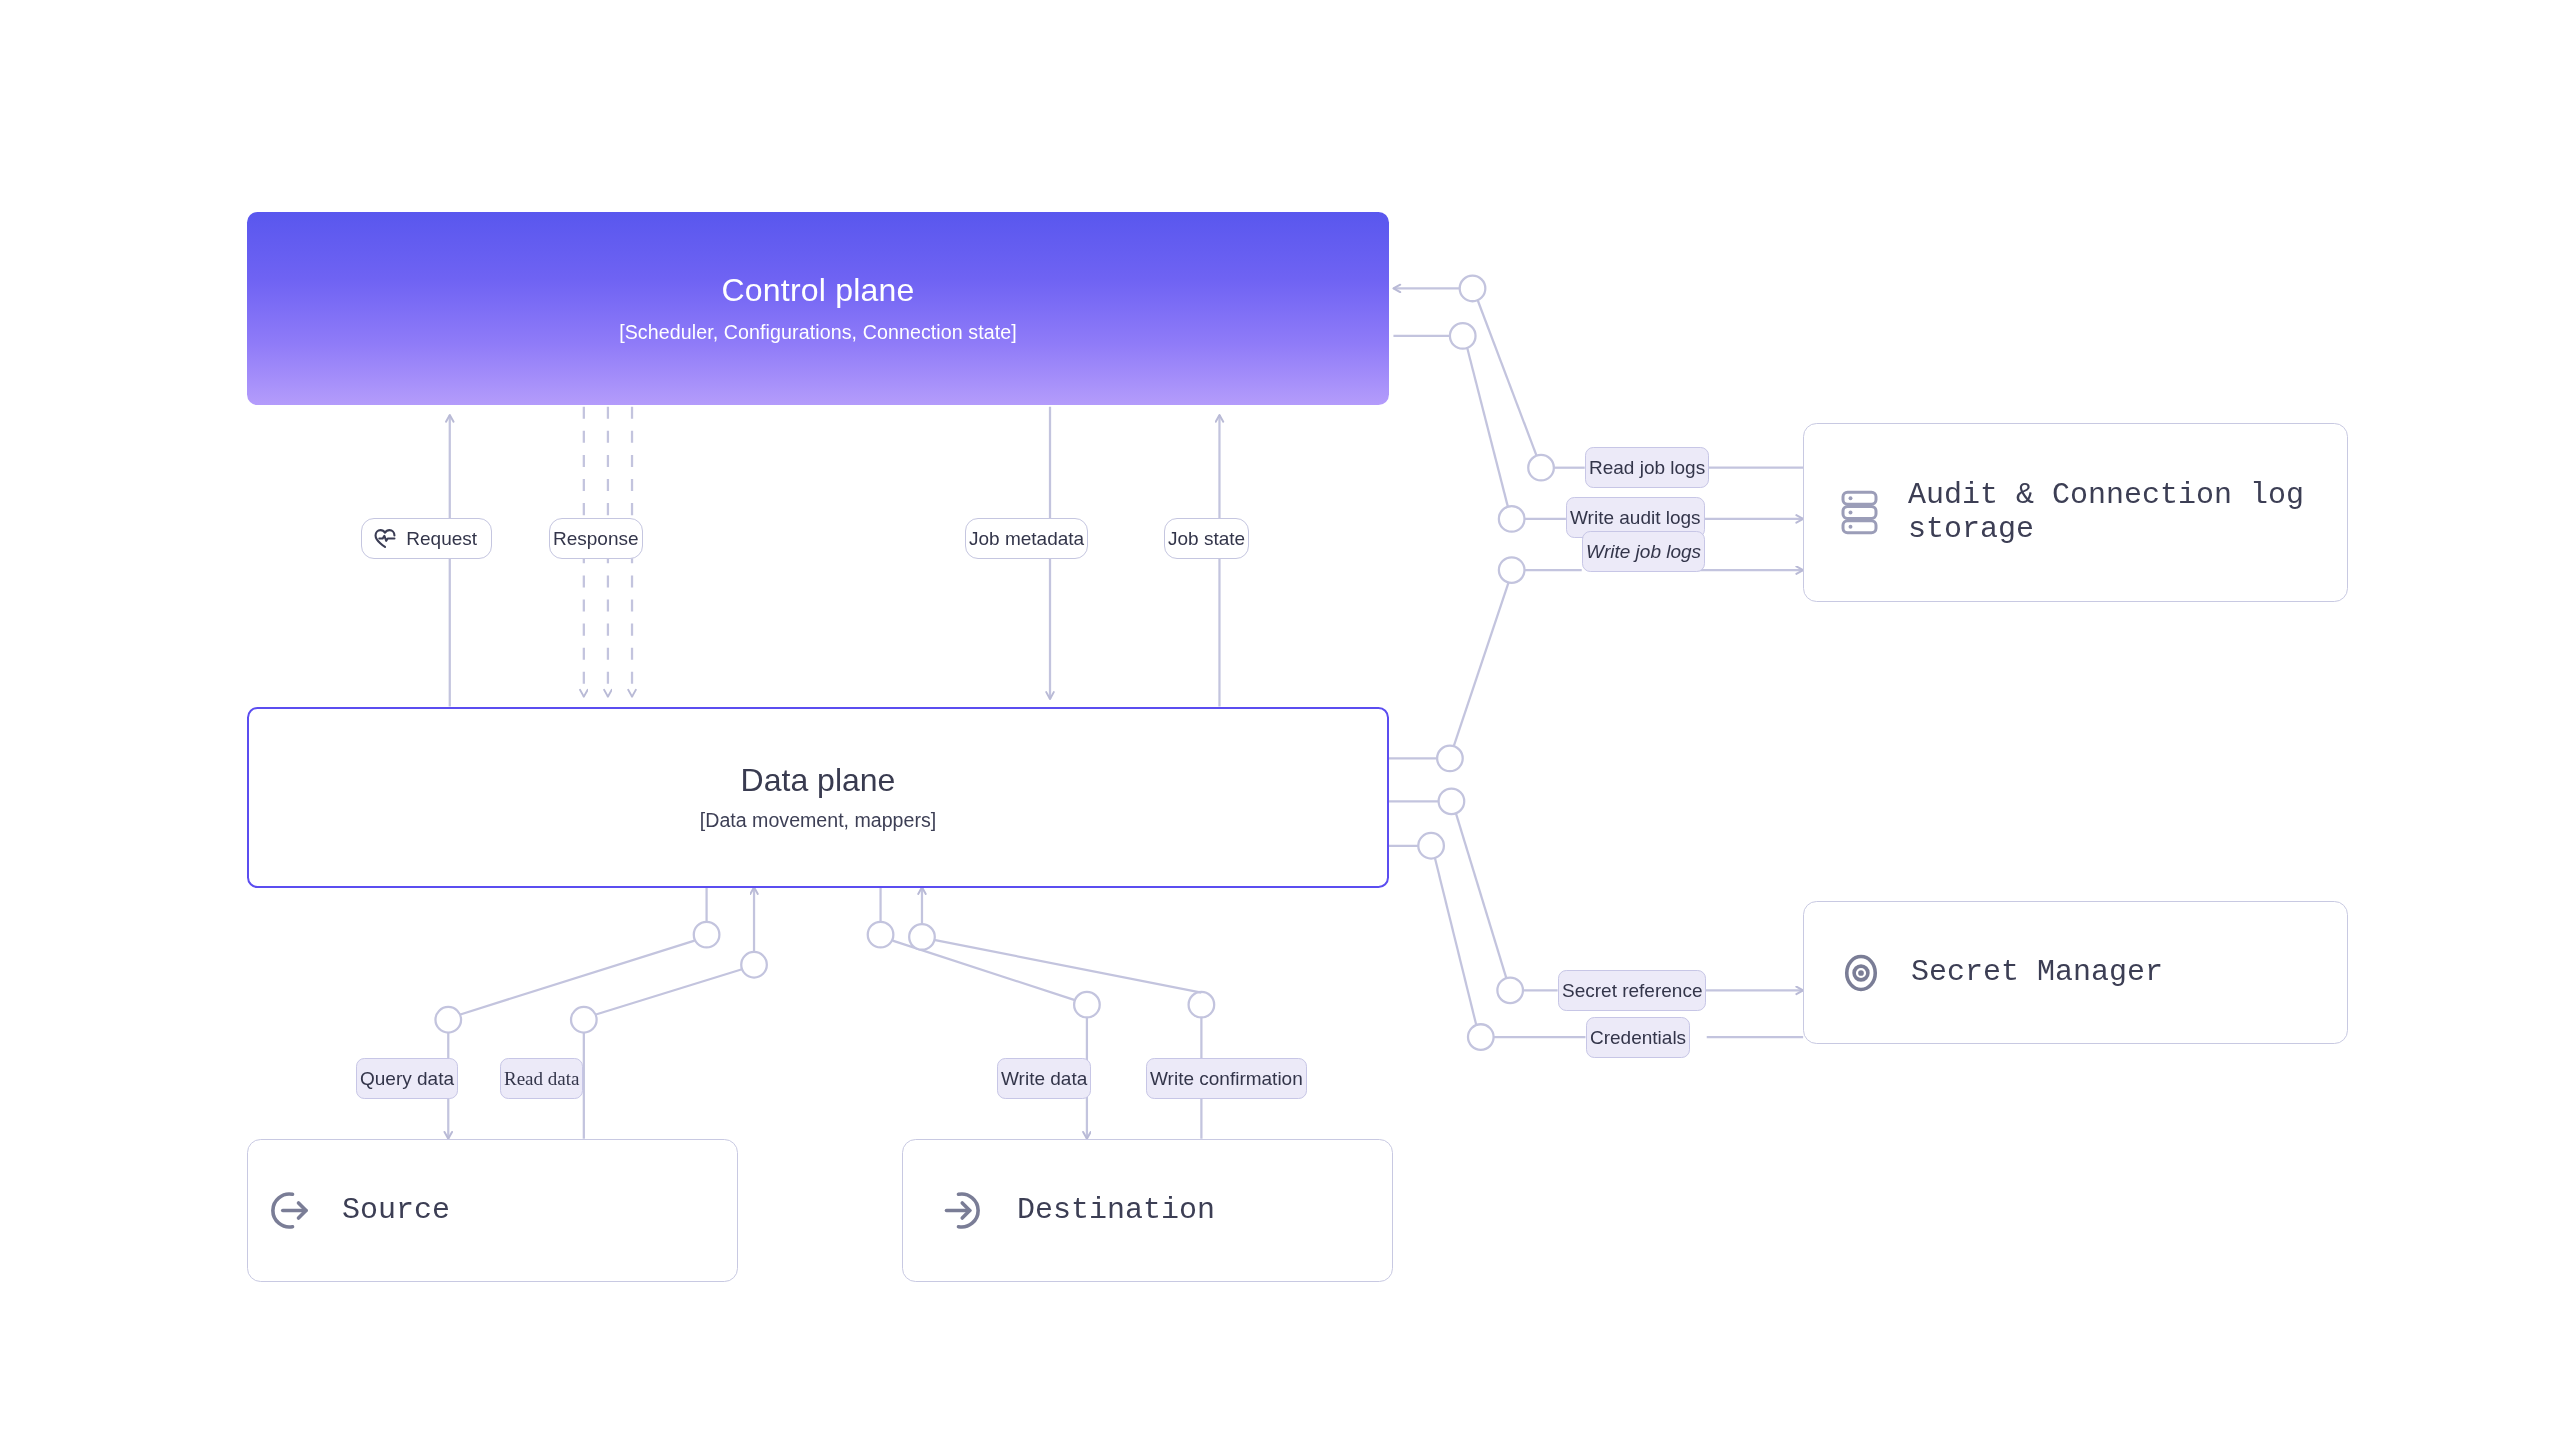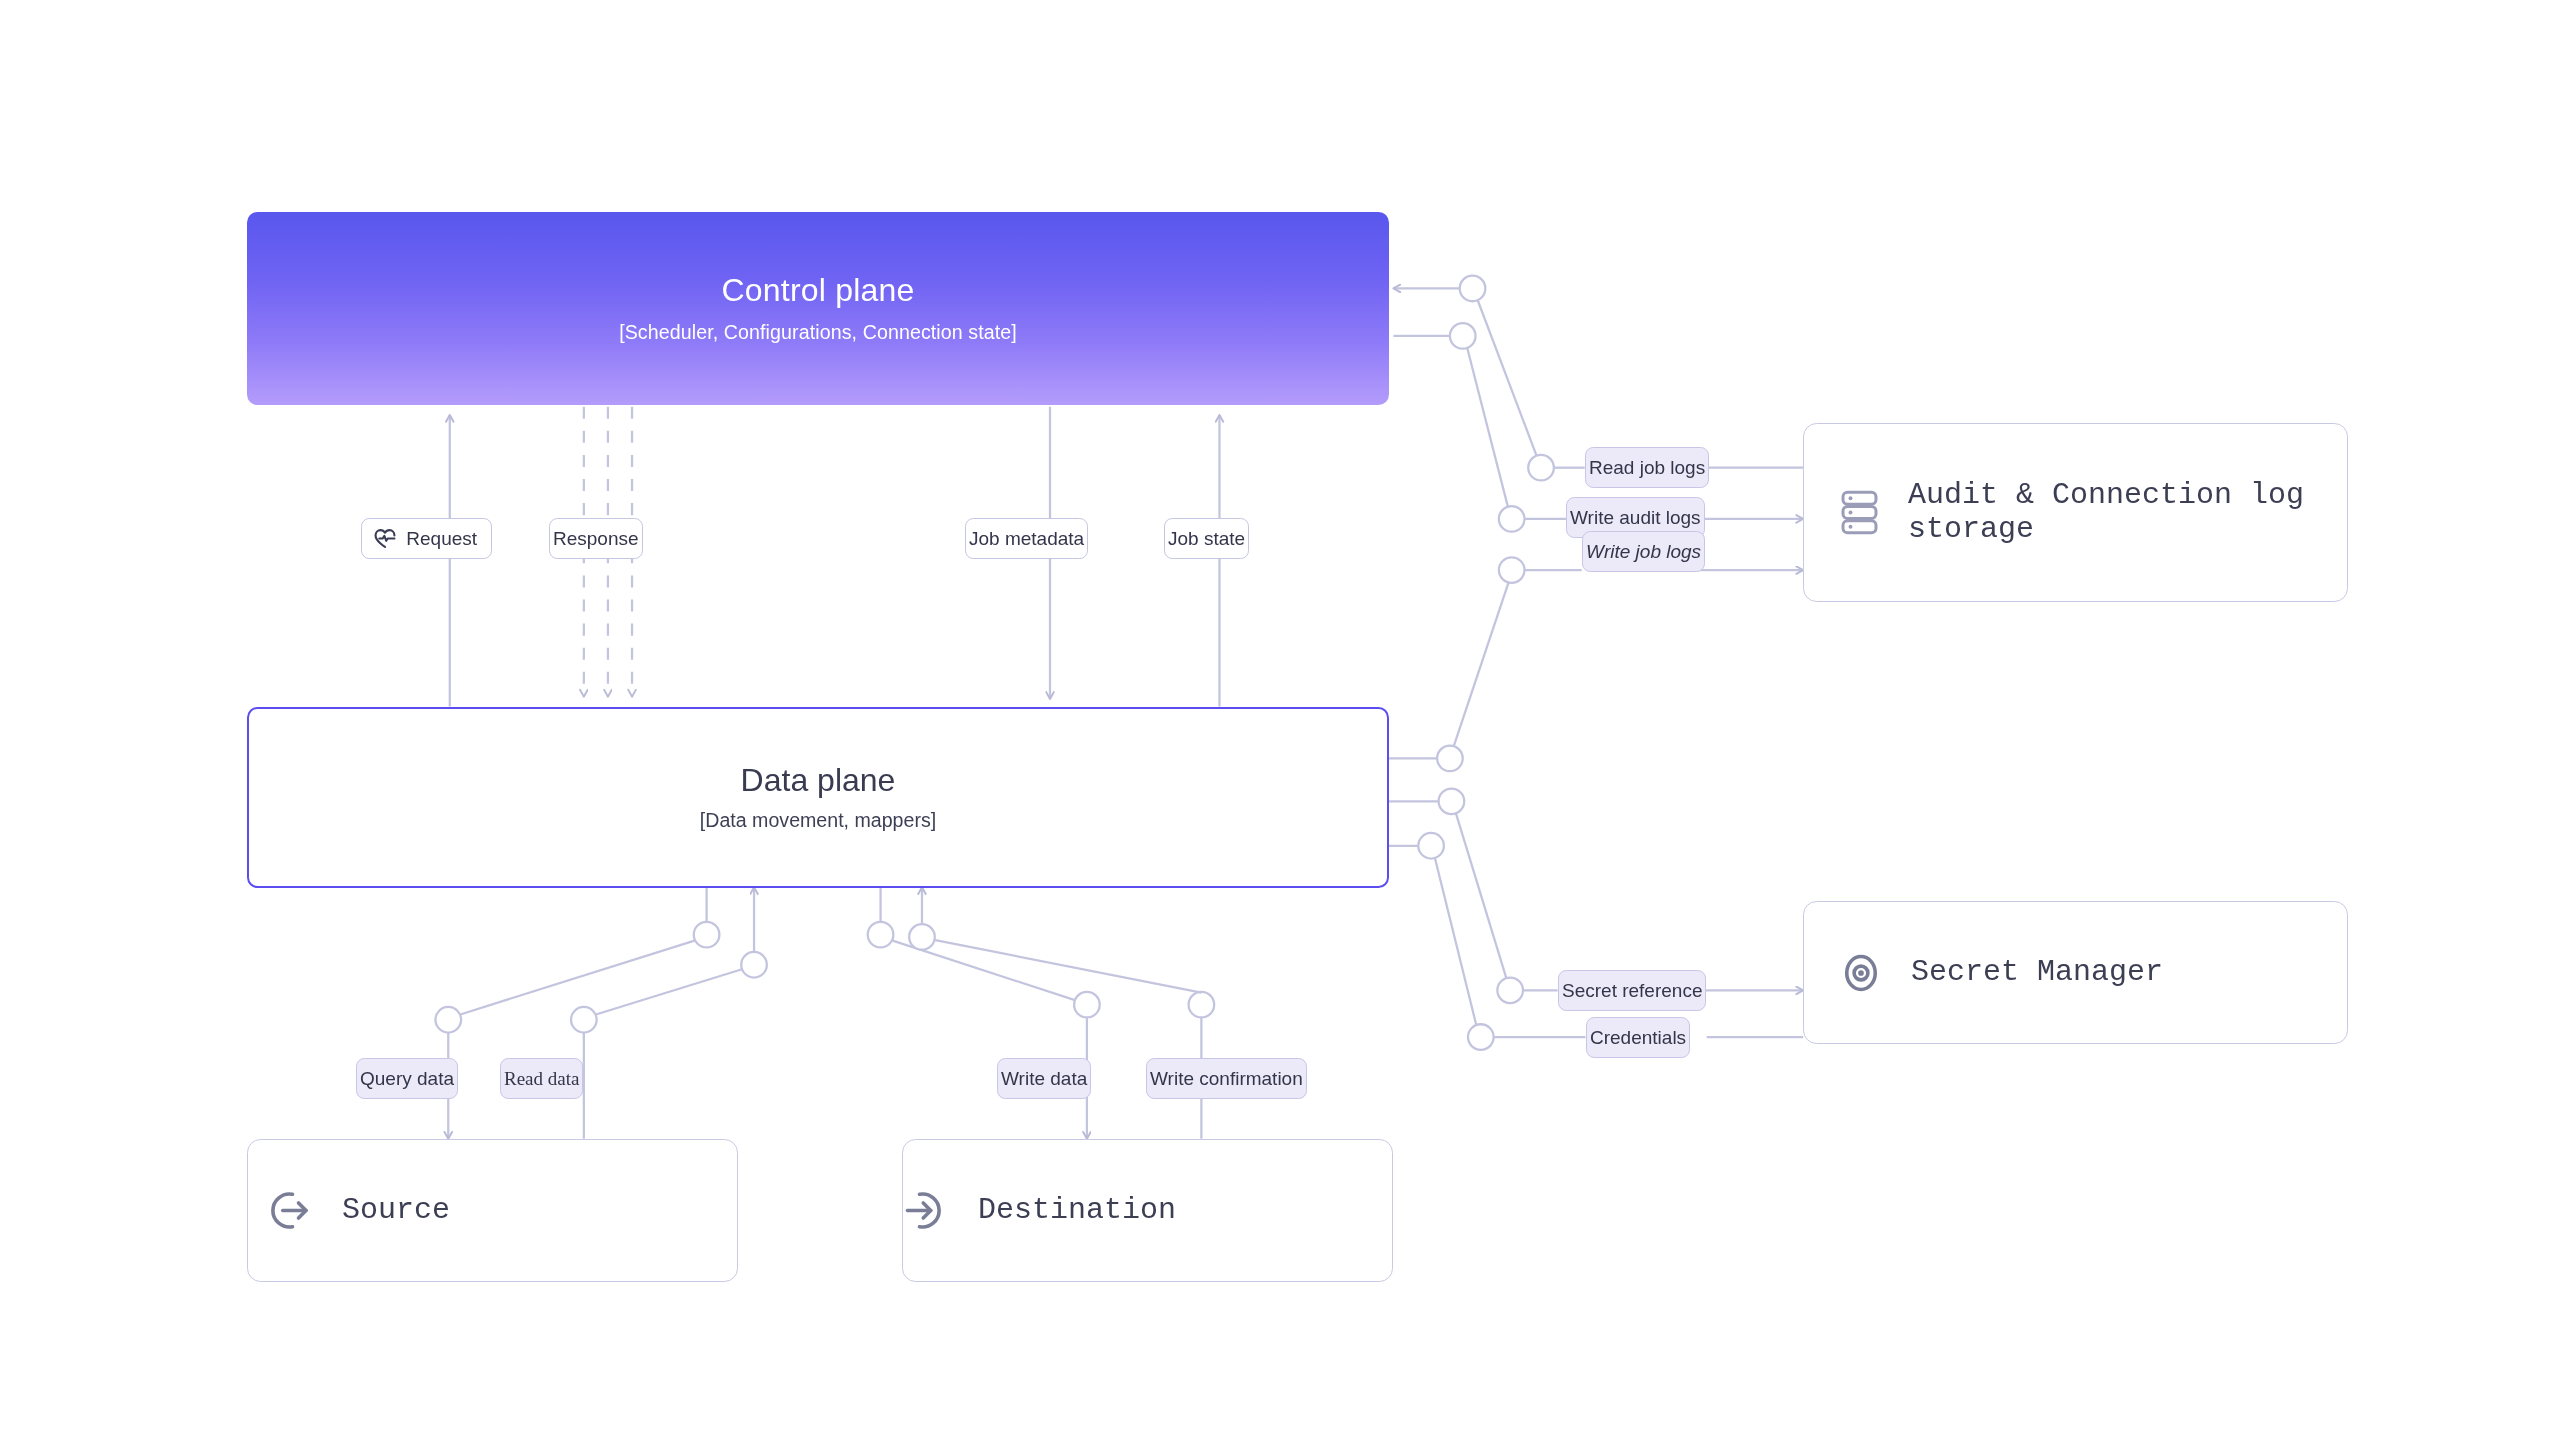--- a/index.html
+++ b/index.html
@@ -38,32 +38,32 @@
   }
   .card .ic{flex:0 0 auto;display:flex;align-items:center;justify-content:center;}
   .card .lbl{font-size:30px;line-height:1.12;font-weight:400;}
 
   .audit-card{left:1803px;top:423px;width:545px;height:179px;padding-left:36px;}
   .audit-card .lbl{margin-left:29px;max-width:422px;}
   .secret-card{left:1803px;top:901px;width:545px;height:143px;padding-left:36px;}
   .secret-card .lbl{margin-left:29px;}
   .source-card{left:247px;top:1139px;width:491px;height:143px;padding-left:19px;}
   .source-card .lbl{margin-left:30px;}
-  .dest-card{left:902px;top:1139px;width:491px;height:143px;}
+  .dest-card{left:902px;top:1139px;width:491px;height:143px;padding-left:39px;}
   .dest-card .lbl{margin-left:30px;}
 
   
   .chip{
     position:absolute;box-sizing:border-box;
     display:flex;align-items:center;justify-content:flex-end;
     font-size:19px;color:#33354a;white-space:nowrap;
     border:1.5px solid #c5c6e0;border-radius:8.3px;
     padding:0 3px;height:41px;
   }
-  .chip.white{background:#ffffff;}
+  .chip.white{background:#ffffff;border-radius:13px;}
   .chip.lilac{background:#eceaf8;border-color:#c7c6e6;}
   .chip.icon-chip{padding-left:10.5px;padding-right:13.6px;}
   .chip .chip-ic{display:flex;align-items:center;margin-right:9.8px;}
 
   
   .c-request     {left:361px;  top:518px;}
   .c-response    {left:549px;  top:518px;}
   .c-jobmeta     {left:965px; top:518px;}
   .c-jobstate    {left:1164px; top:518px;}
   .c-readjoblogs {left:1585px; top:447px;}

